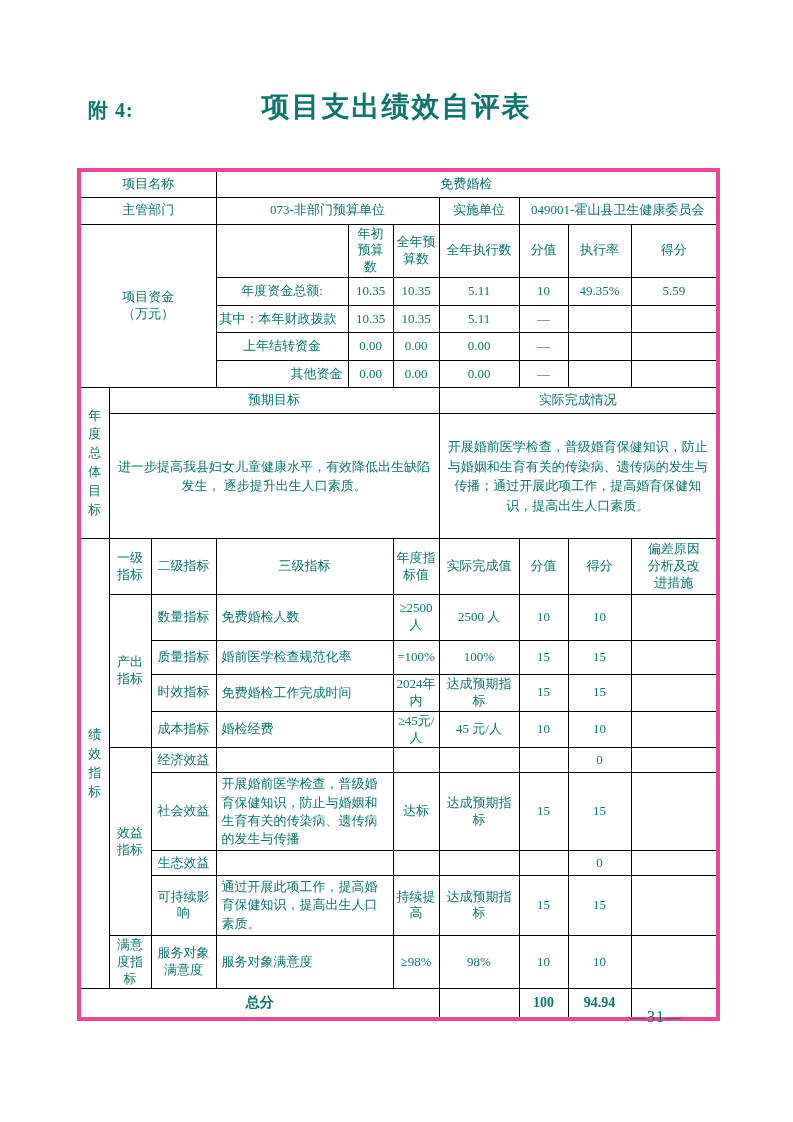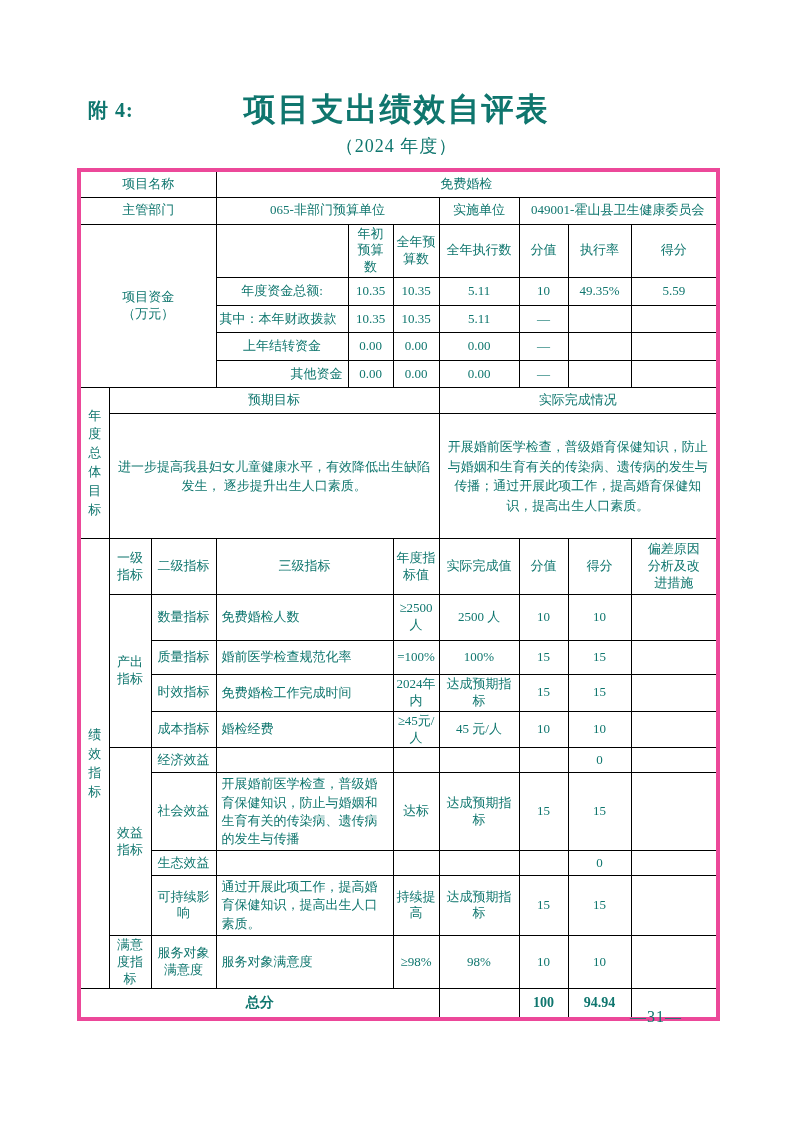--- a/index.html
+++ b/index.html
@@ -11,21 +11,21 @@
     font-family:"Liberation Serif","DejaVu Serif",serif;
     color:#0f766e;
     overflow:hidden;
   }
   .attach-label{
     position:absolute;left:88px;top:97px;
     font-size:20px;font-weight:bold;letter-spacing:1px;
   }
   .doc-title{
     position:absolute;left:0;top:88px;width:793px;
-    text-align:center;font-size:32px;font-weight:bold;letter-spacing:2px;
+    text-align:center;font-size:28px;font-weight:bold;letter-spacing:2px;
   }
   .doc-subtitle{
     position:absolute;left:0;top:134px;width:793px;
     text-align:center;font-size:18px;letter-spacing:1px;
   }
   table.main{
     position:absolute;left:77px;top:168px;
     width:640px;
     border-collapse:collapse;table-layout:fixed;
     border:4px solid #ec4899;
@@ -51,21 +51,20 @@
     font-size:16px;letter-spacing:1px;
   }
 </style>
 </head>
 <body>
 
 <div class="page">
 
   <div class="attach-label">附 4:</div>
   <div class="doc-title">项目支出绩效自评表</div>
-  <div class="doc-subtitle">（2024 年度）</div>
 
   <table class="main">
     <colgroup>
       <col style="width:30px">
         <col style="width:42px">
         <col style="width:65px">
       <col style="width:132px">
         <col style="width:45px">
         <col style="width:46px">
       <col style="width:80px">
@@ -75,21 +74,21 @@
     </colgroup>
 
     <tbody>
         <tr style="height:27px">
       <td colspan="3">项目名称</td>
       <td colspan="7">免费婚检</td>
     </tr>
 
     <tr style="height:27px">
       <td colspan="3">主管部门</td>
-      <td colspan="3">065-非部门预算单位</td>
+      <td colspan="3">073-非部门预算单位</td>
       <td>实施单位</td>
       <td colspan="3">049001-霍山县卫生健康委员会</td>
     </tr>
 
     <tr style="height:45px">
       <td colspan="3" rowspan="5" class="pre">项目资金
 （万元）</td>
       <td></td>
       <td>年初预算数</td>
       <td>全年预算数</td>

